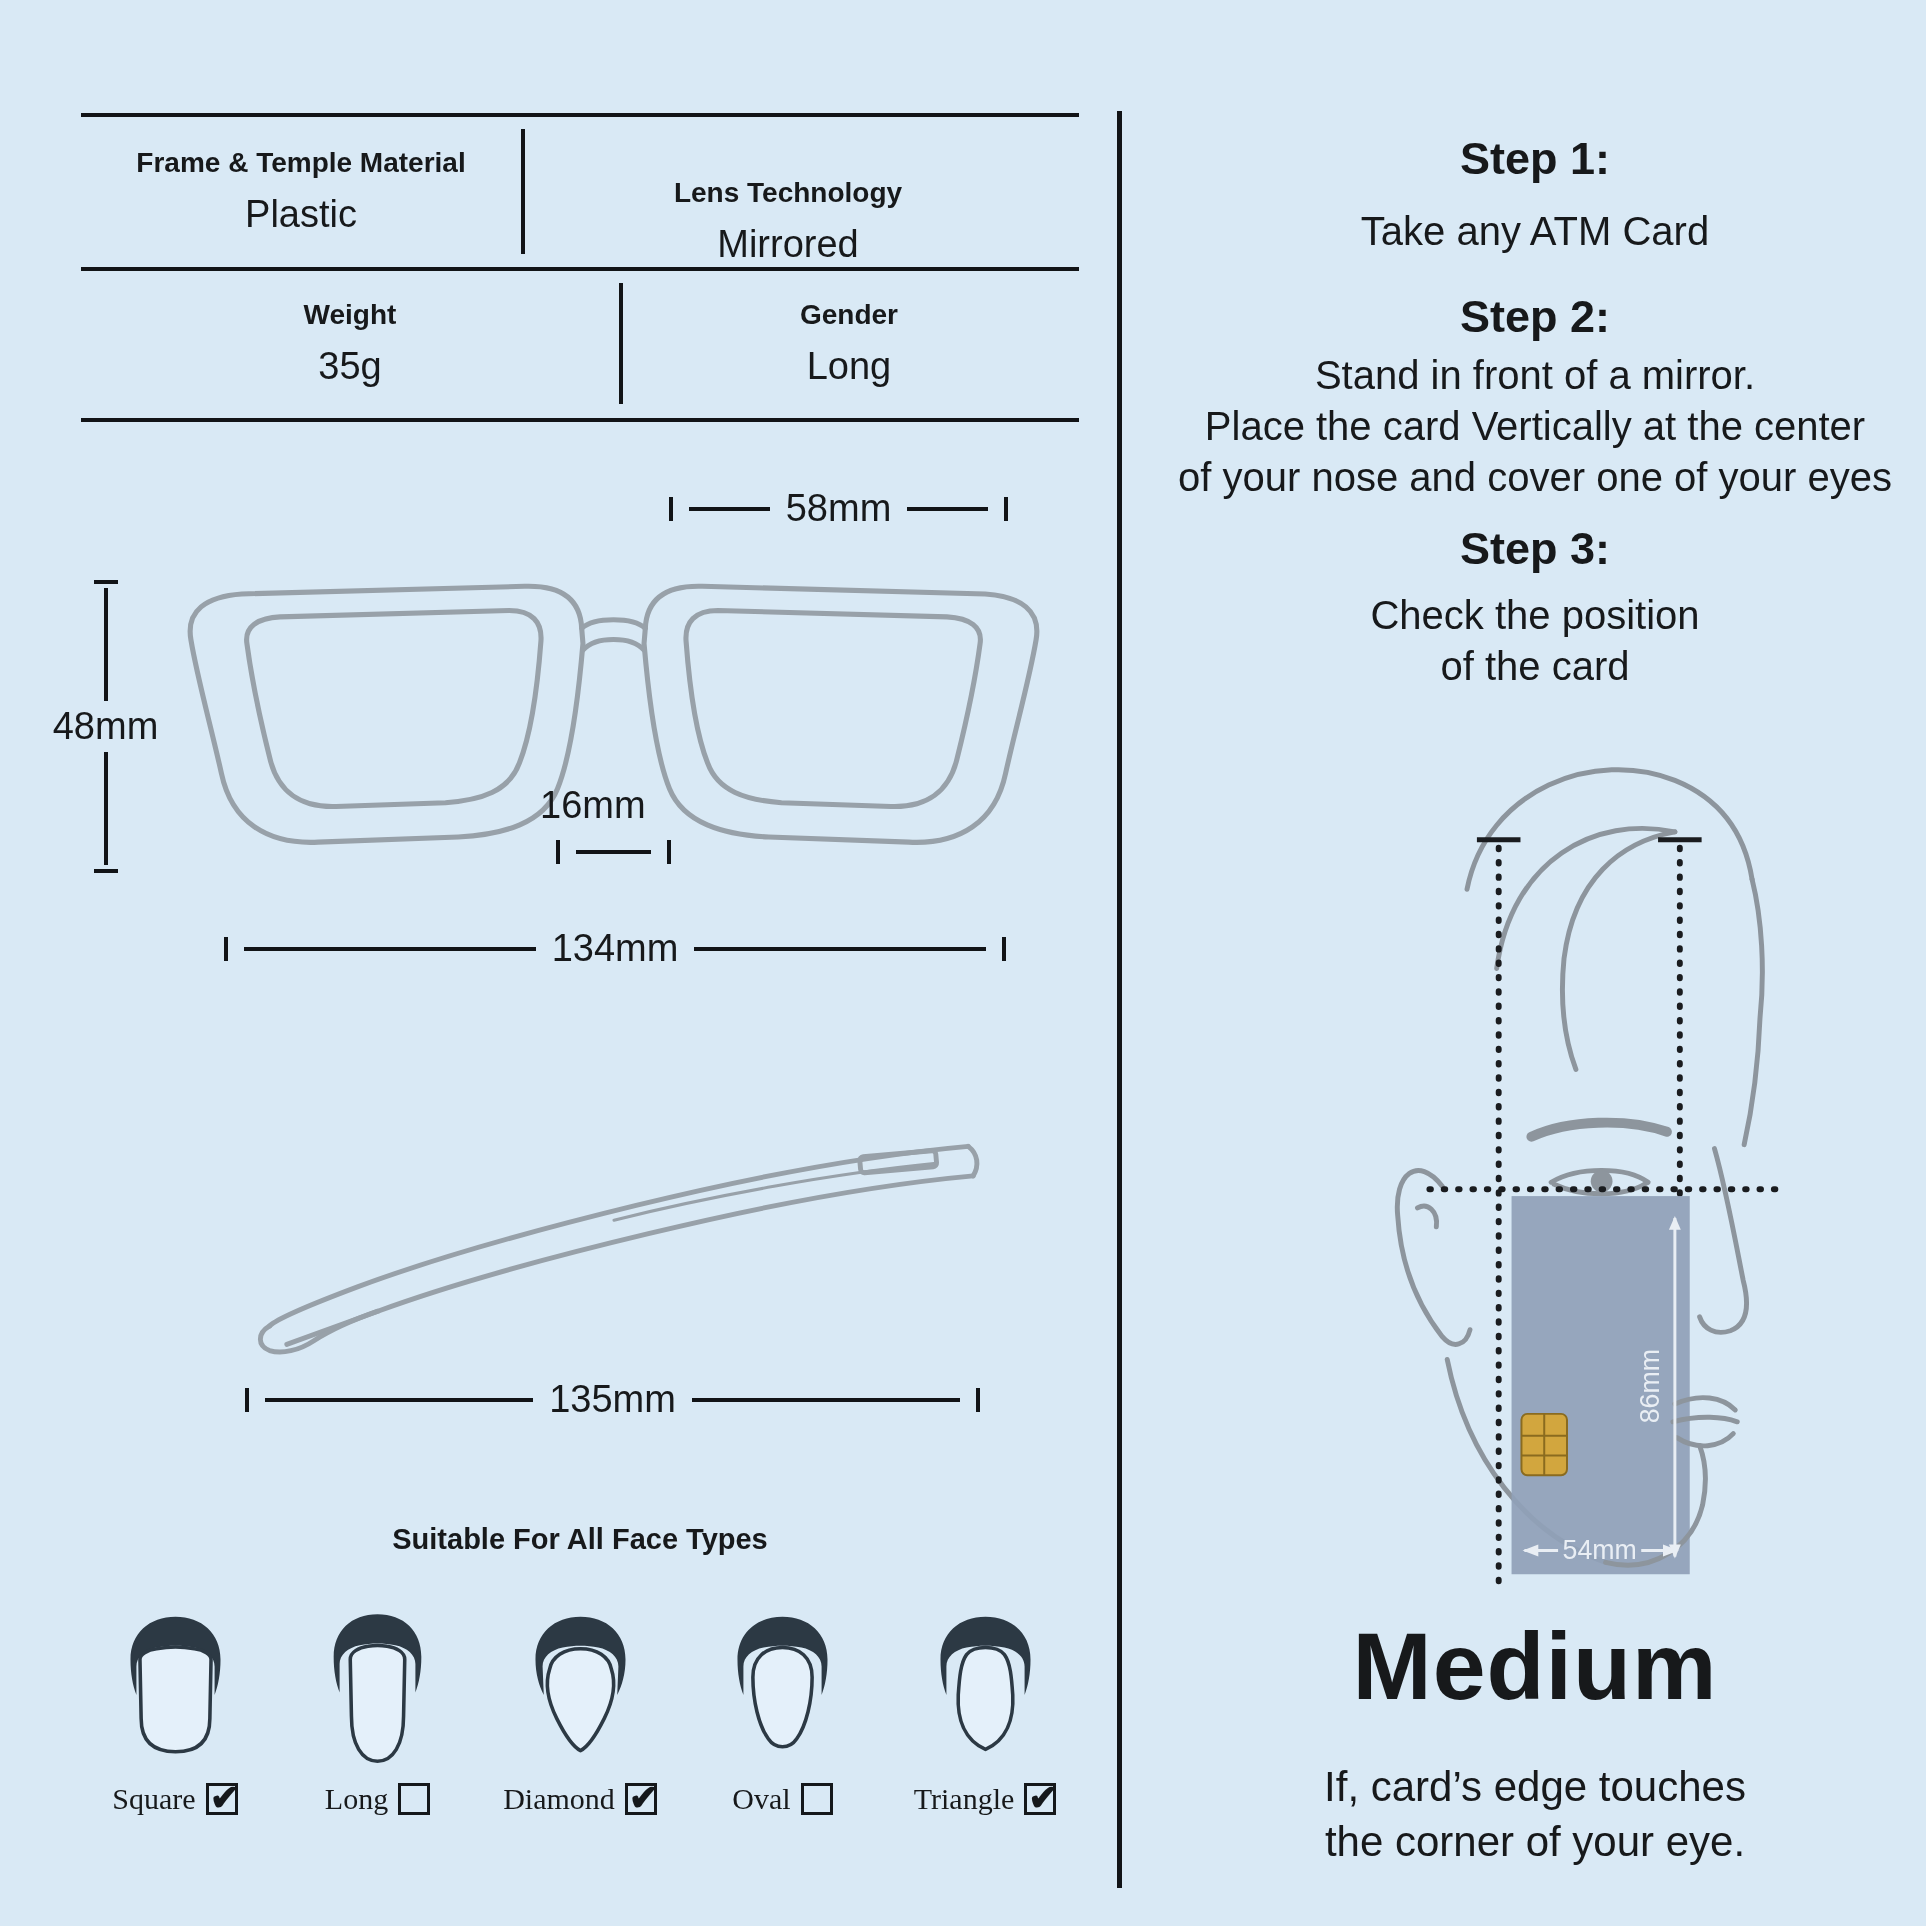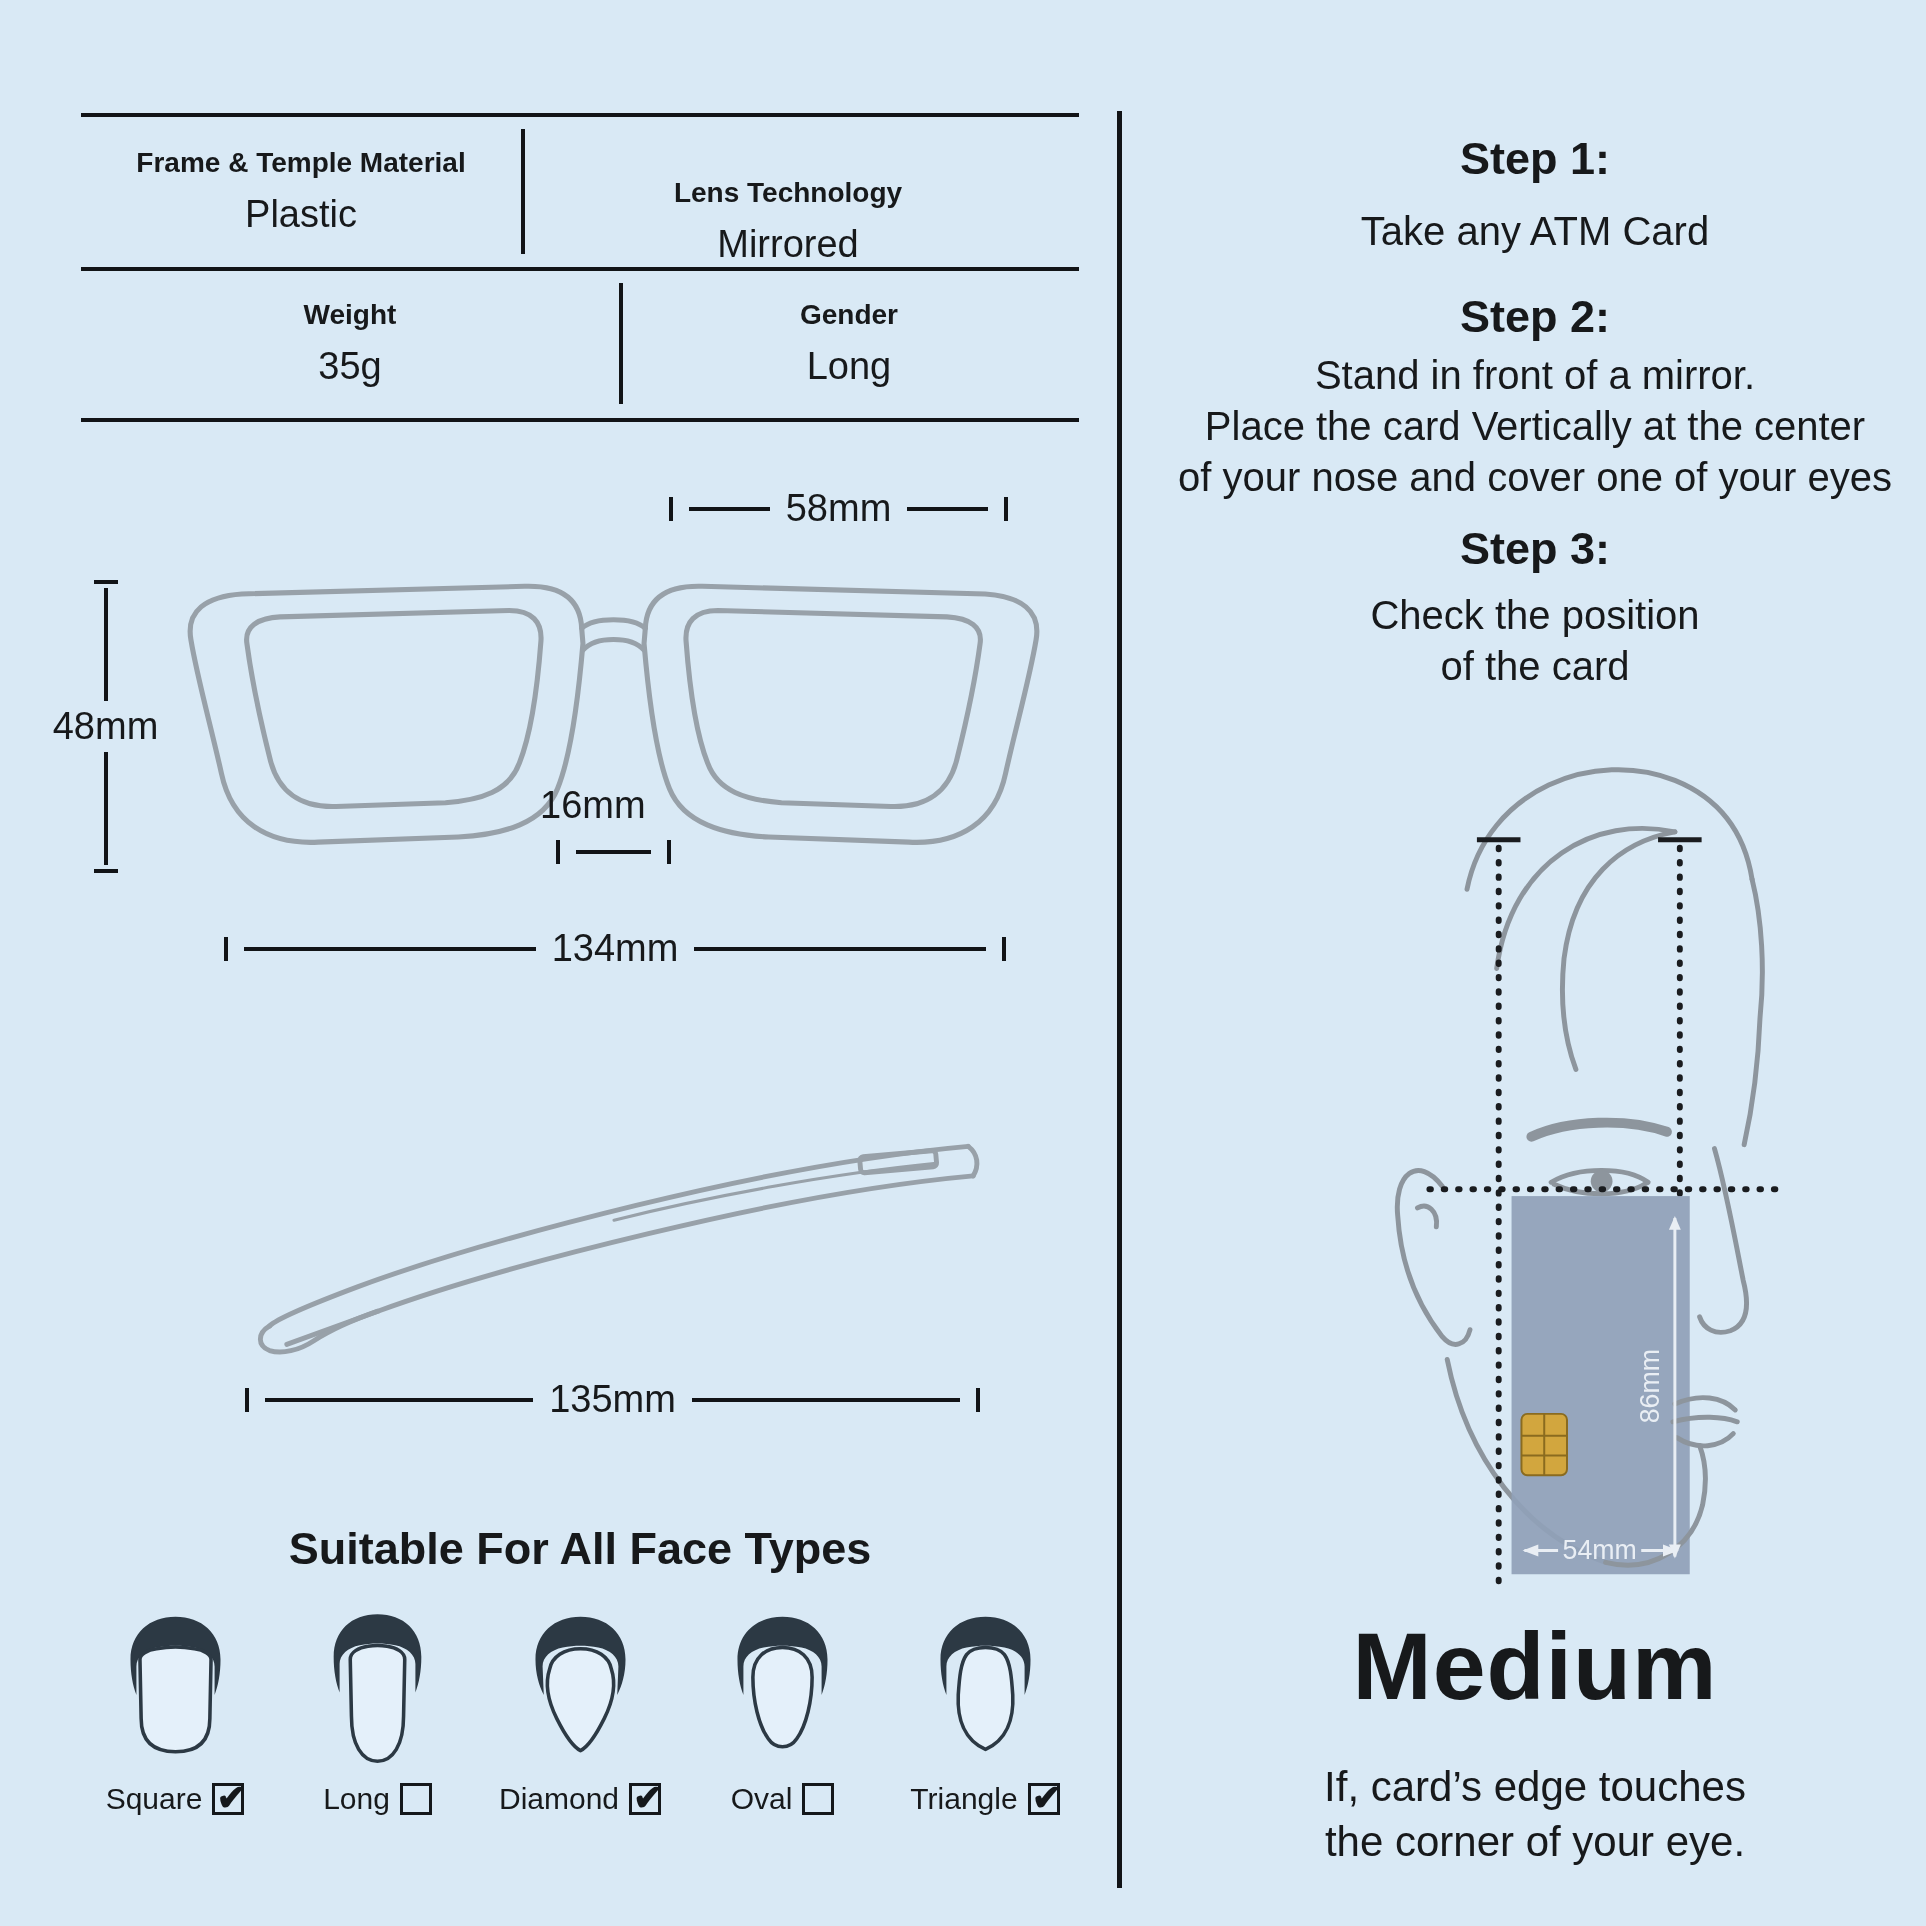--- a/index.html
+++ b/index.html
@@ -13,24 +13,24 @@
   .spec-cell{position:absolute;display:flex;flex-direction:column;align-items:center;justify-content:center;gap:14px;}
   .spec-label{font-size:28px;font-weight:700;white-space:nowrap;}
   .spec-value{font-size:38px;}
   .dim-h{position:absolute;display:flex;align-items:center;gap:16px;}
   .dim-h .seg{flex:1;height:4px;background:#121417;}
   .dim-h .tick{width:4px;height:24px;background:#121417;flex:none;}
   .dim-v{position:absolute;display:flex;flex-direction:column;align-items:center;gap:4px;}
   .dim-v .seg{flex:1;width:4px;background:#121417;}
   .dim-v .tick{height:4px;width:24px;background:#121417;flex:none;}
   .dim-label{font-size:38px;white-space:nowrap;}
-  .section-title{font-weight:700;font-size:45px;text-align:center;}
+  .section-title{font-weight:700;font-size:29px;text-align:center;}
   .faces{position:absolute;display:flex;justify-content:space-between;}
   .face-item{display:flex;flex-direction:column;align-items:center;width:188px;}
-  .face-label{display:flex;align-items:center;margin-top:16px;font-size:30px;white-space:nowrap;}
+  .face-label{display:flex;align-items:center;margin-top:16px;font-size:30px;white-space:nowrap;font-family:Liberation Serif, serif;}
   .checkbox{position:relative;width:26px;height:26px;border:3px solid #15181b;margin-left:10px;flex:none;}
   .check{position:absolute;left:1px;bottom:-4px;font-size:36px;font-weight:700;line-height:1;color:#15181b;}
   .step-title{position:absolute;left:1139px;width:792px;text-align:center;font-weight:700;font-size:45px;}
   .step-text{position:absolute;left:1139px;width:792px;text-align:center;font-size:40px;line-height:1.28;white-space:pre-line;}
   .medium{position:absolute;left:1139px;width:792px;text-align:center;font-size:95px;font-weight:700;letter-spacing:1px;}
   .note{position:absolute;left:1139px;width:792px;text-align:center;font-size:42px;line-height:1.3;white-space:pre-line;}
   .divider{position:absolute;left:1117px;top:111px;width:5px;height:1777px;background:#121417;}
 </style>
 </head>
 <body>

